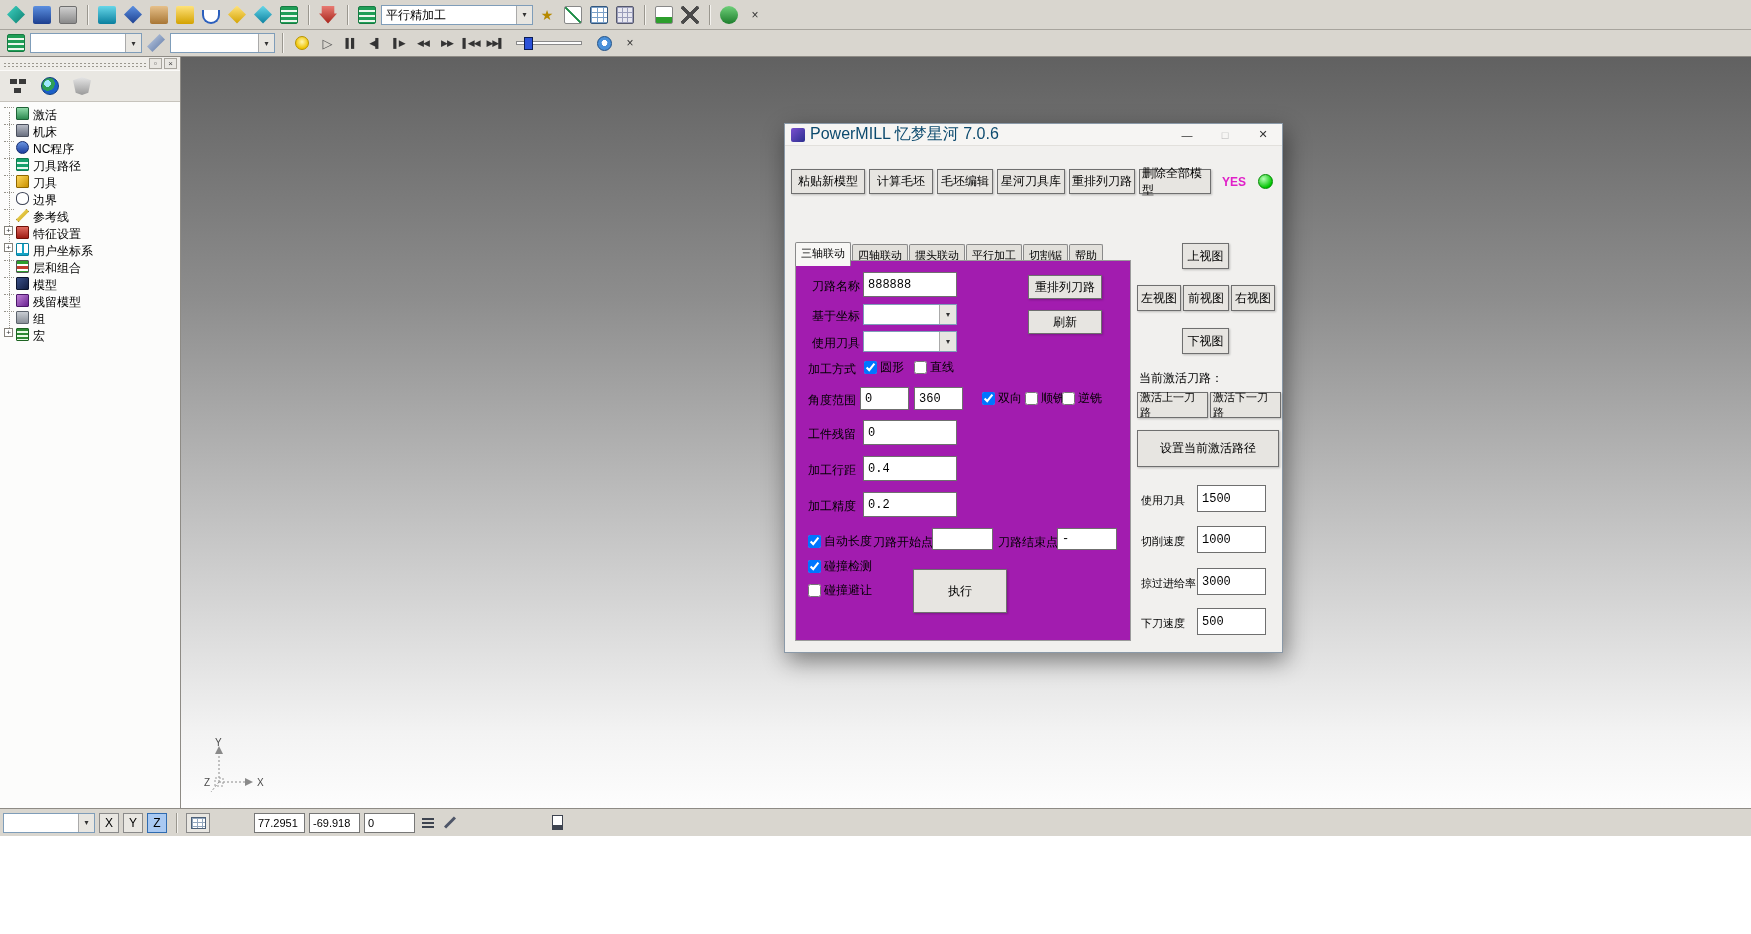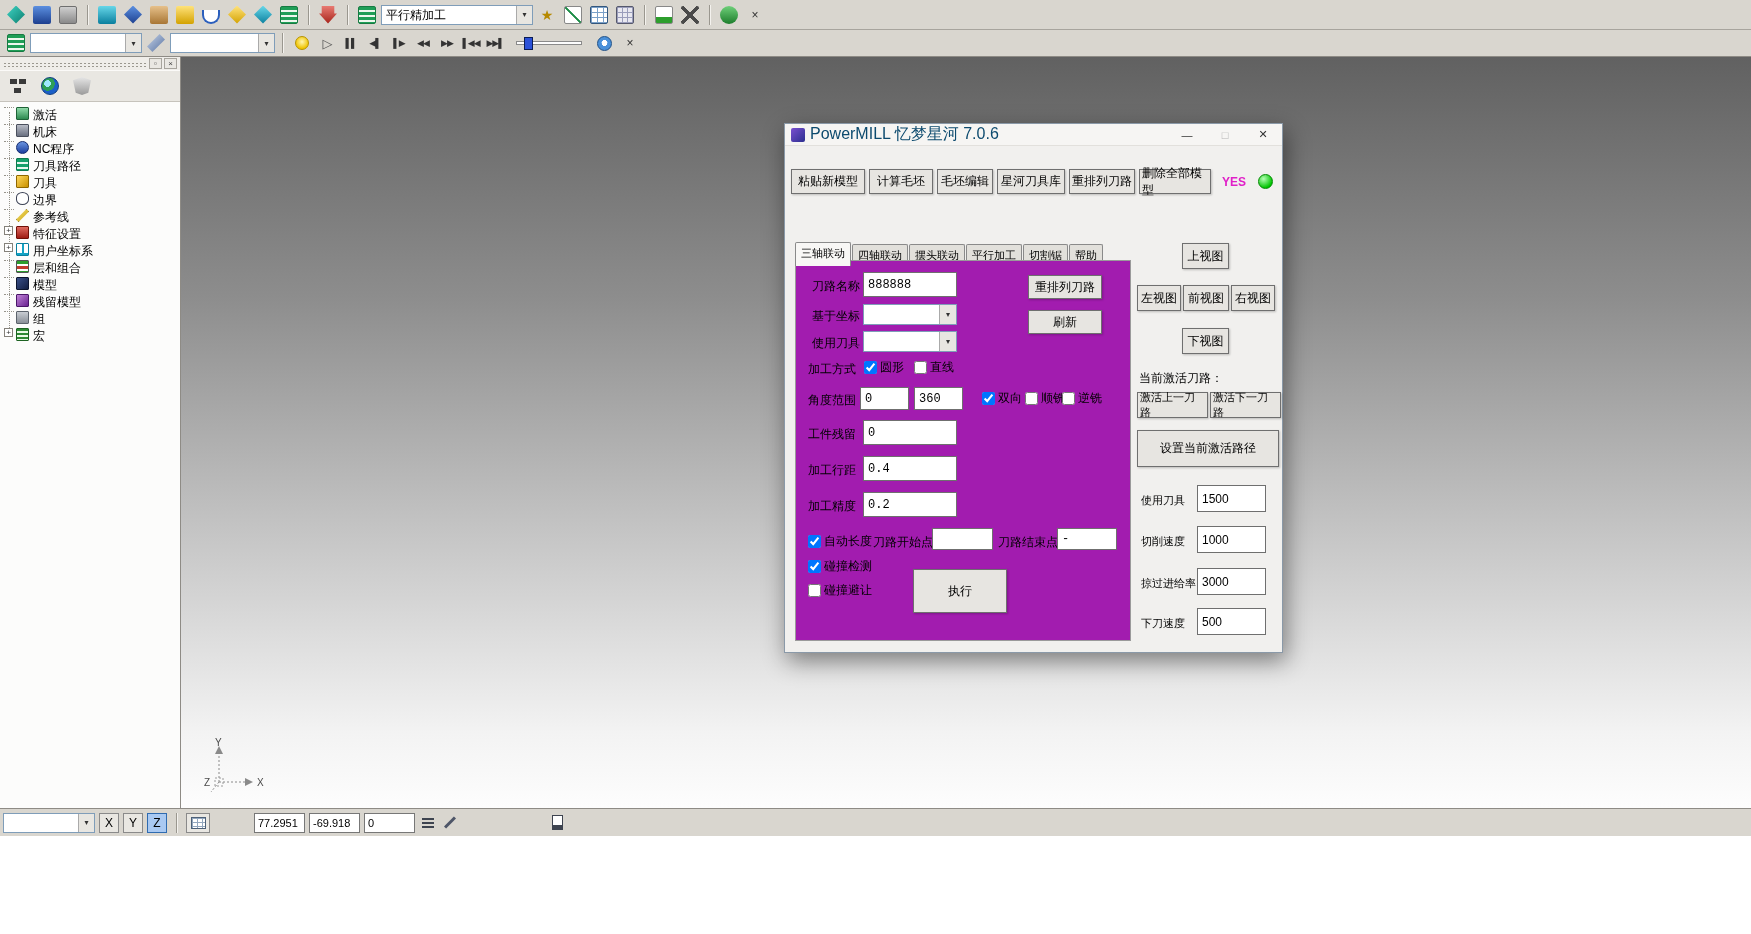--- a/index.html
+++ b/index.html
@@ -97,21 +97,21 @@
   .tab.active{background:#f8f7f5;padding-bottom:5px;position:relative;z-index:2}
   #dpanel{position:absolute;left:10px;top:136px;width:336px;height:381px;background:#a21caf;border:1px solid #9a9a9a}
   .flabel{position:absolute;font-size:12px;white-space:nowrap}
   .finput{position:absolute;height:25px;border:1px solid #6f6f6f;background:#fff;font-size:12px;padding:1px 4px;font-family:Liberation Mono, monospace}
   .fcombo{position:absolute;height:21px;background:#fff;border:1px solid #7f9db9;display:flex;align-items:center}
   .fcombo .cv{flex:1}
   .fcombo .drop{width:17px;height:100%;background:#e8e6e1;border-left:1px solid #aaa;display:flex;align-items:center;justify-content:center;font-size:8px;color:#333}
   .chk{position:absolute;display:flex;align-items:center;gap:3px;font-size:12px;white-space:nowrap}
   .chk input{width:13px;height:13px;margin:0;flex:none}
   .rlabel{position:absolute;font-size:11px;white-space:nowrap}
-  .rinput{position:absolute;height:27px;border:1px solid #6f6f6f;background:#fff;font-size:12px;padding:1px 4px;font-family:Liberation Sans, sans-serif}
+  .rinput{position:absolute;height:27px;border:1px solid #6f6f6f;background:#fff;font-size:12px;padding:1px 4px;font-family:Liberation Mono, monospace}
 
   
   #sbar{position:absolute;left:0;top:808px;width:1751px;height:28px;background:#d9d6cf;border-top:1px solid #8e8b85;display:flex;align-items:center;gap:4px;padding-left:3px}
   .sq{width:20px;height:20px;border:1px solid #8a8a8a;background:#e9e7e2;display:flex;align-items:center;justify-content:center;font-size:12px;flex:none}
   .sq.active{background:#a9c9f2;border-color:#2f6bb0}
   .sbtn-grid{width:24px;height:20px;border:1px solid #8a8a8a;background:#e9e7e2;display:flex;align-items:center;justify-content:center;flex:none}
   .i-grid{width:15px;height:12px;border:1px solid #4d6078;background:#fff;background-image:linear-gradient(#93a7be 1px,transparent 1px),linear-gradient(90deg,#93a7be 1px,transparent 1px);background-size:5px 4px}
   .sinput{width:51px;height:20px;border:1px solid #777;background:#fff;font-size:11px;padding:0 3px;font-family:inherit;flex:none}
   .i-list{width:12px;height:10px;background:repeating-linear-gradient(180deg,#3e4450 0 2px,transparent 2px 4px)}
   .i-pen{width:14px;height:3px;background:#4e5668;transform:rotate(-45deg)}

